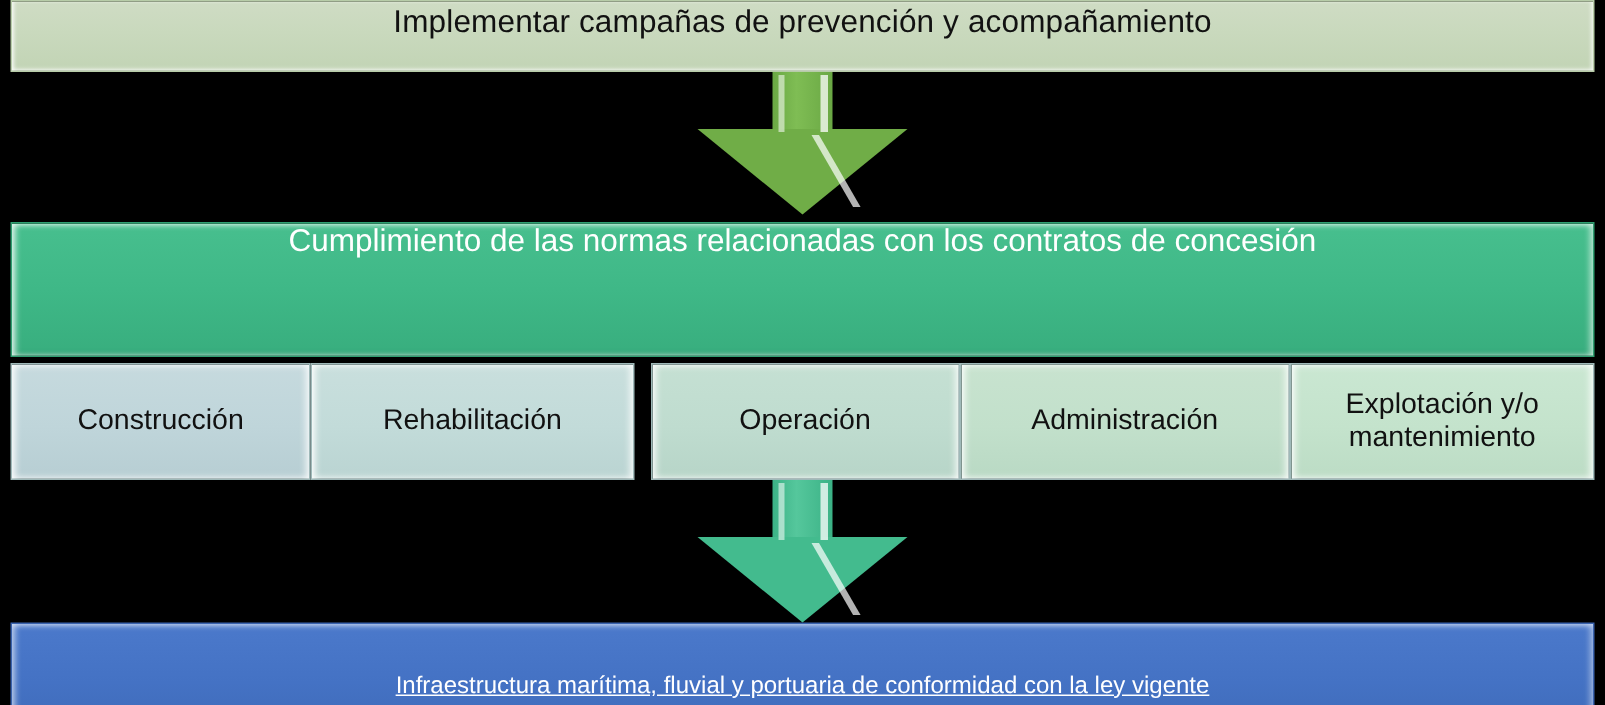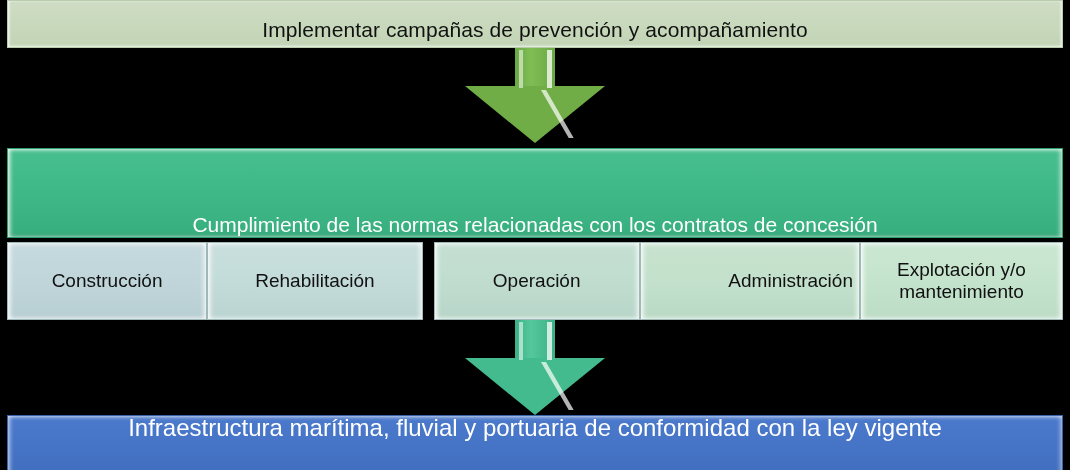--- a/index.html
+++ b/index.html
@@ -34,21 +34,21 @@
                 inset -2px 0 3px -1px rgba(255,255,255,0.75),
                 inset 0 -2px 3px -1px rgba(255,255,255,0.6);
     display: flex;
     align-items: flex-start;
     justify-content: center;
   }
   .box-top .label {
     color: #111111;
     font-size: 21px;
     line-height: 22px;
-    padding-top: 18px;
+    padding-top: 3px;
     letter-spacing: 0.1px;
     white-space: nowrap;
   }
 
   
   .arrow {
     position: absolute;
     width: 140px;
     height: 95px;
   }
@@ -112,21 +112,21 @@
     width: 1056px;
     height: 90px;
     background: linear-gradient(to bottom, #47bf8e 0%, #3fb887 50%, #38ae7e 100%);
     border: 1px solid #2f9e71;
     box-sizing: border-box;
     box-shadow: inset 3px 0 4px -1px rgba(255,255,255,0.85),
                 inset -3px 0 4px -1px rgba(255,255,255,0.6),
                 inset 0 3px 4px -2px rgba(255,255,255,0.5),
                 inset 0 -3px 4px -2px rgba(0,0,0,0.12);
     display: flex;
-    align-items: flex-end;
+    align-items: flex-start;
     justify-content: center;
   }
   .box-teal .label {
     color: #ffffff;
     font-size: 21px;
     line-height: 24px;
     white-space: nowrap;
   }
 
   
@@ -155,21 +155,21 @@
   }
   .subbox .label {
     color: #111111;
     font-size: 19px;
     line-height: 22px;
     padding: 0 6px;
   }
   .subbox.s1 { width: 208px; background: linear-gradient(to bottom, #c6dade 0%, #bfd5da 55%, #b7ced3 100%); }
   .subbox.s2 { width: 224px; background: linear-gradient(to bottom, #c9dfdd 0%, #c2dbd9 55%, #bad4d2 100%); }
   .subbox.s3 { width: 214px; background: linear-gradient(to bottom, #c5e0d3 0%, #bfdccf 55%, #b7d5c8 100%); margin-left: 11px; }
-  .subbox.s4 { width: 229px; background: linear-gradient(to bottom, #c8e3cf 0%, #c2e0cb 55%, #b9d9c4 100%); justify-content: flex-end; }
+  .subbox.s4 { width: 229px; background: linear-gradient(to bottom, #c8e3cf 0%, #c2e0cb 55%, #b9d9c4 100%); }
   .subbox.s5 { width: 211px; background: linear-gradient(to bottom, #cae7d2 0%, #c4e3cc 55%, #bcdcc5 100%); justify-content: center; }
 
   
   .box-blue {
     position: absolute;
     left: 7px;
     top: 415px;
     width: 1056px;
     height: 80px;
     background: linear-gradient(to bottom, #4b79cb 0%, #4472c4 50%, #3e69b6 100%);
@@ -177,23 +177,25 @@
     box-sizing: border-box;
     box-shadow: inset 3px 0 4px -1px rgba(255,255,255,0.6),
                 inset -3px 0 4px -1px rgba(255,255,255,0.45),
                 inset 0 3px 4px -2px rgba(255,255,255,0.45);
     display: flex;
     align-items: flex-start;
     justify-content: center;
   }
   .box-blue .label {
     color: #ffffff;
-    font-size: 24px;
+    font-size: 16px;
     line-height: 24px;
+    padding-top: 30px;
     white-space: nowrap;
+    text-decoration: underline;
   }
 </style>
 </head>
 <body>
 
 <div id="canvas">
 
   <div class="box-top">
     <span class="label">Implementar campañas de prevención y acompañamiento</span>
   </div>

